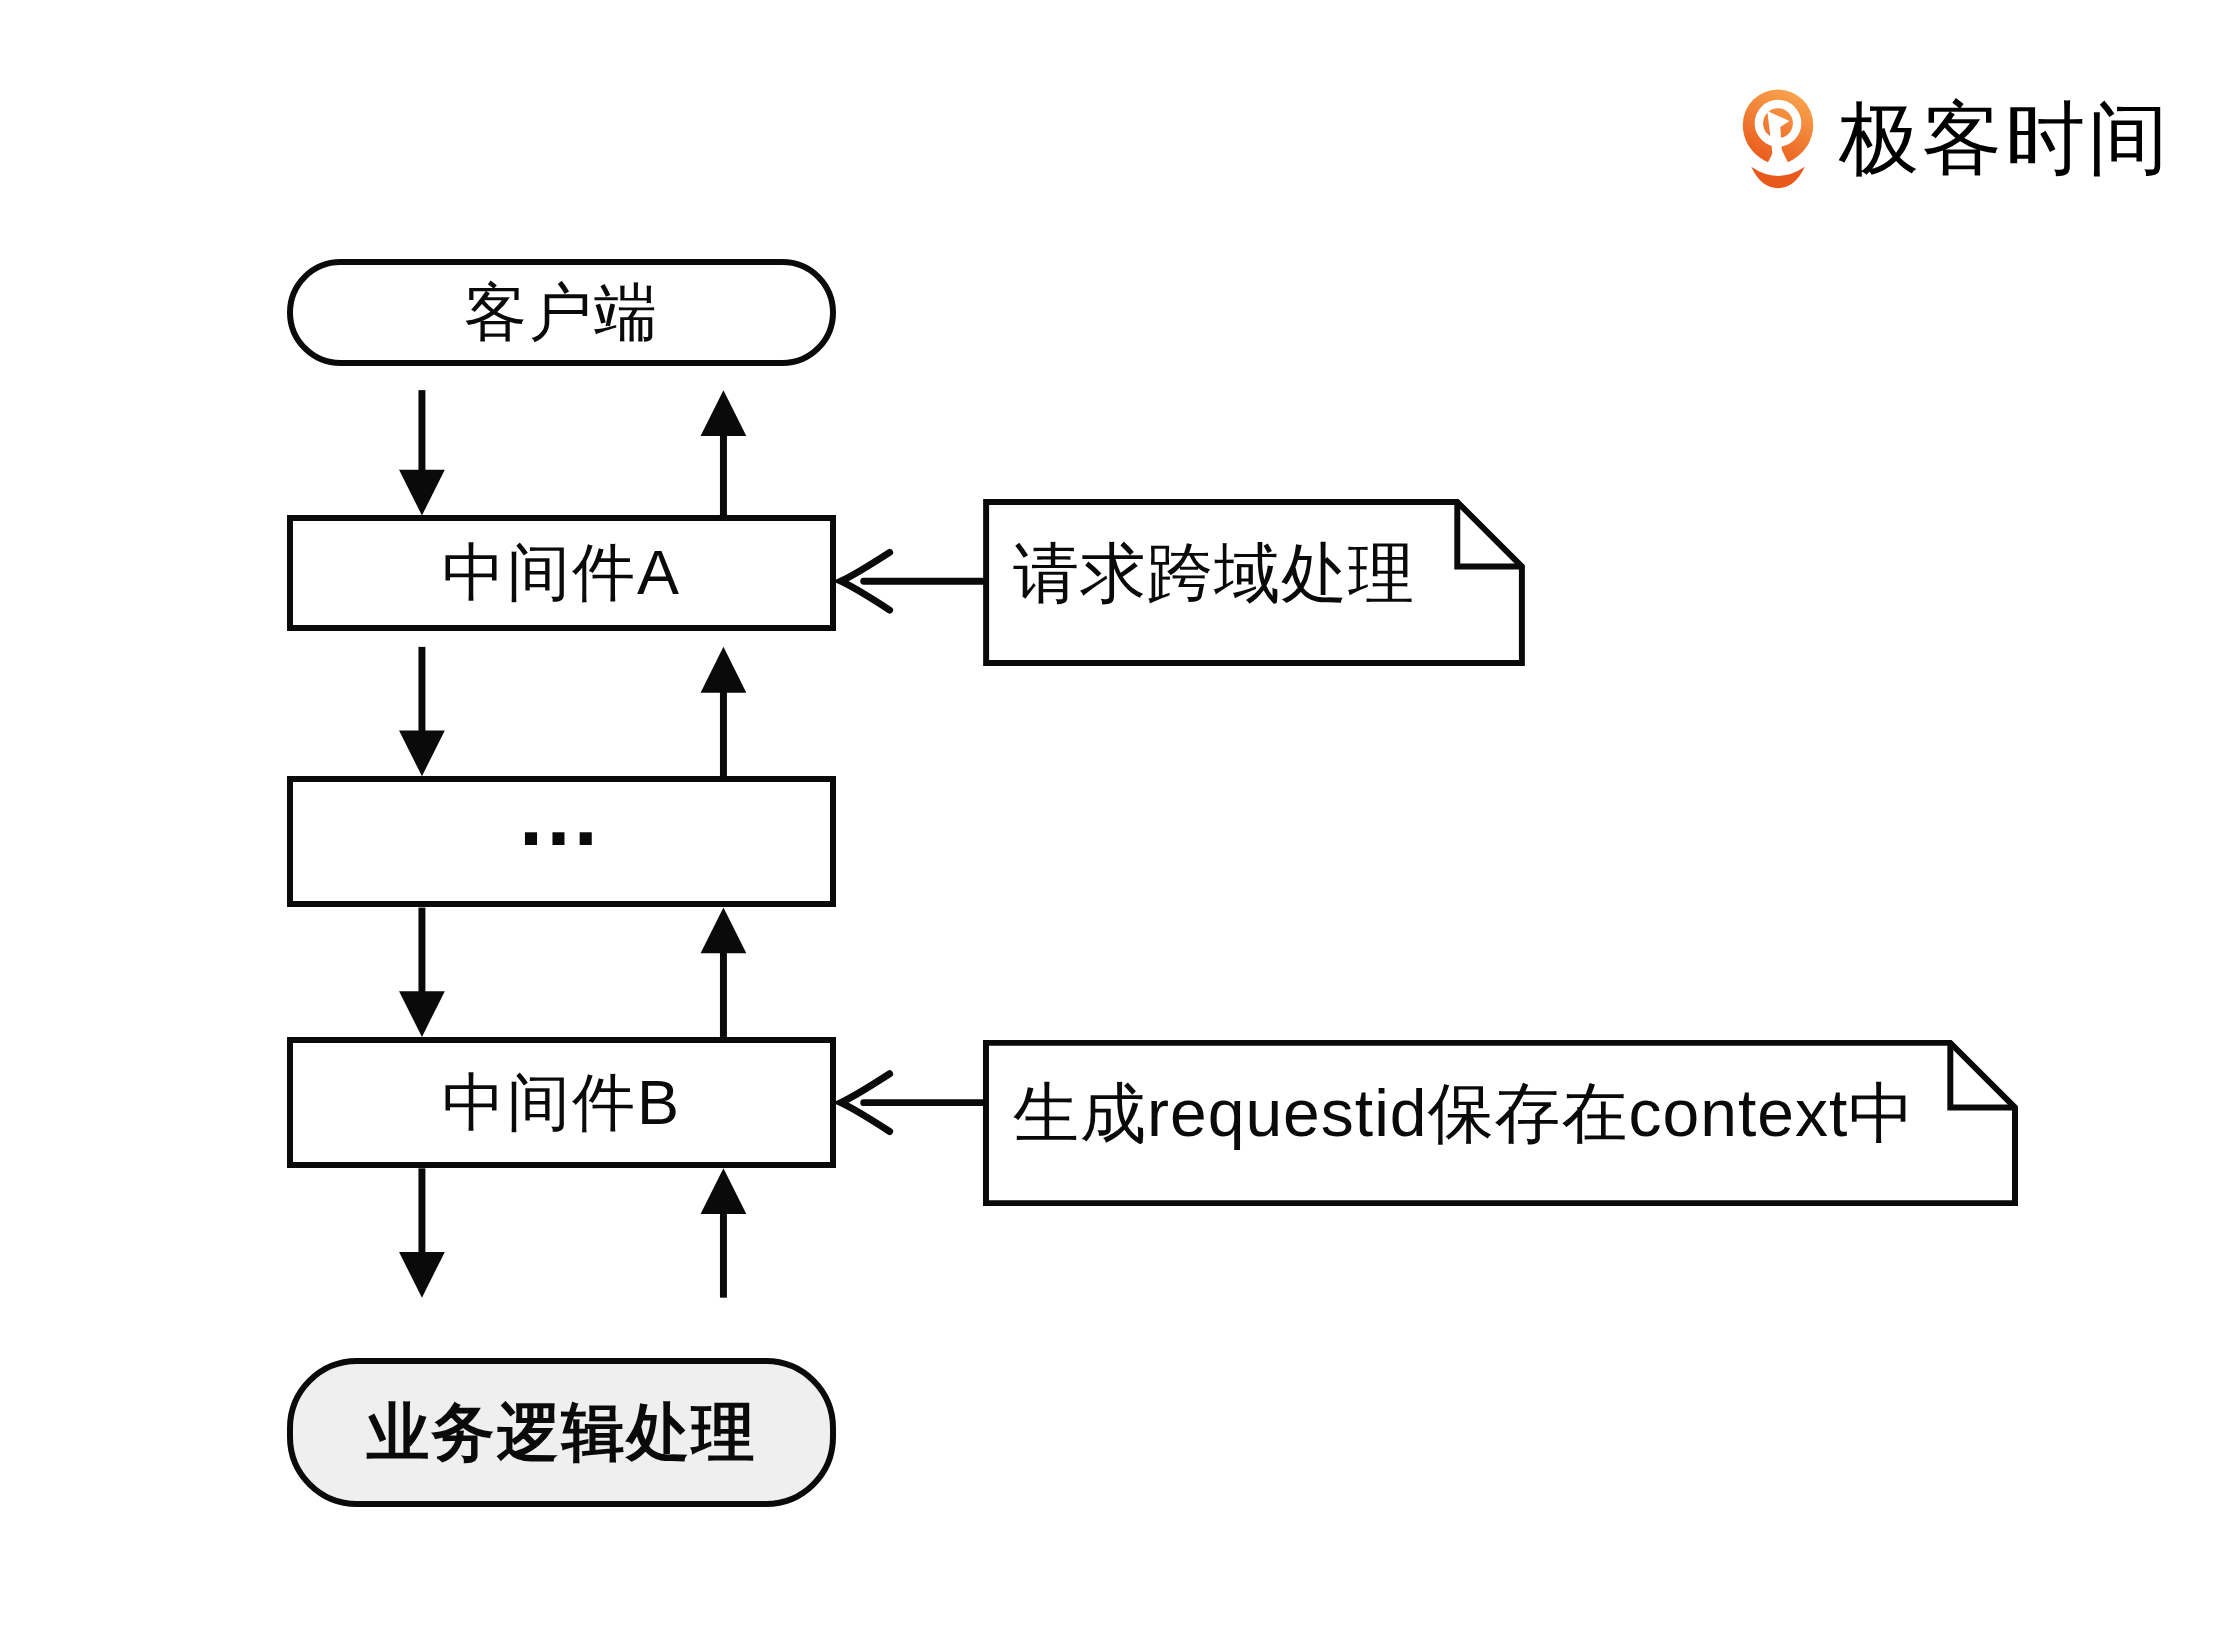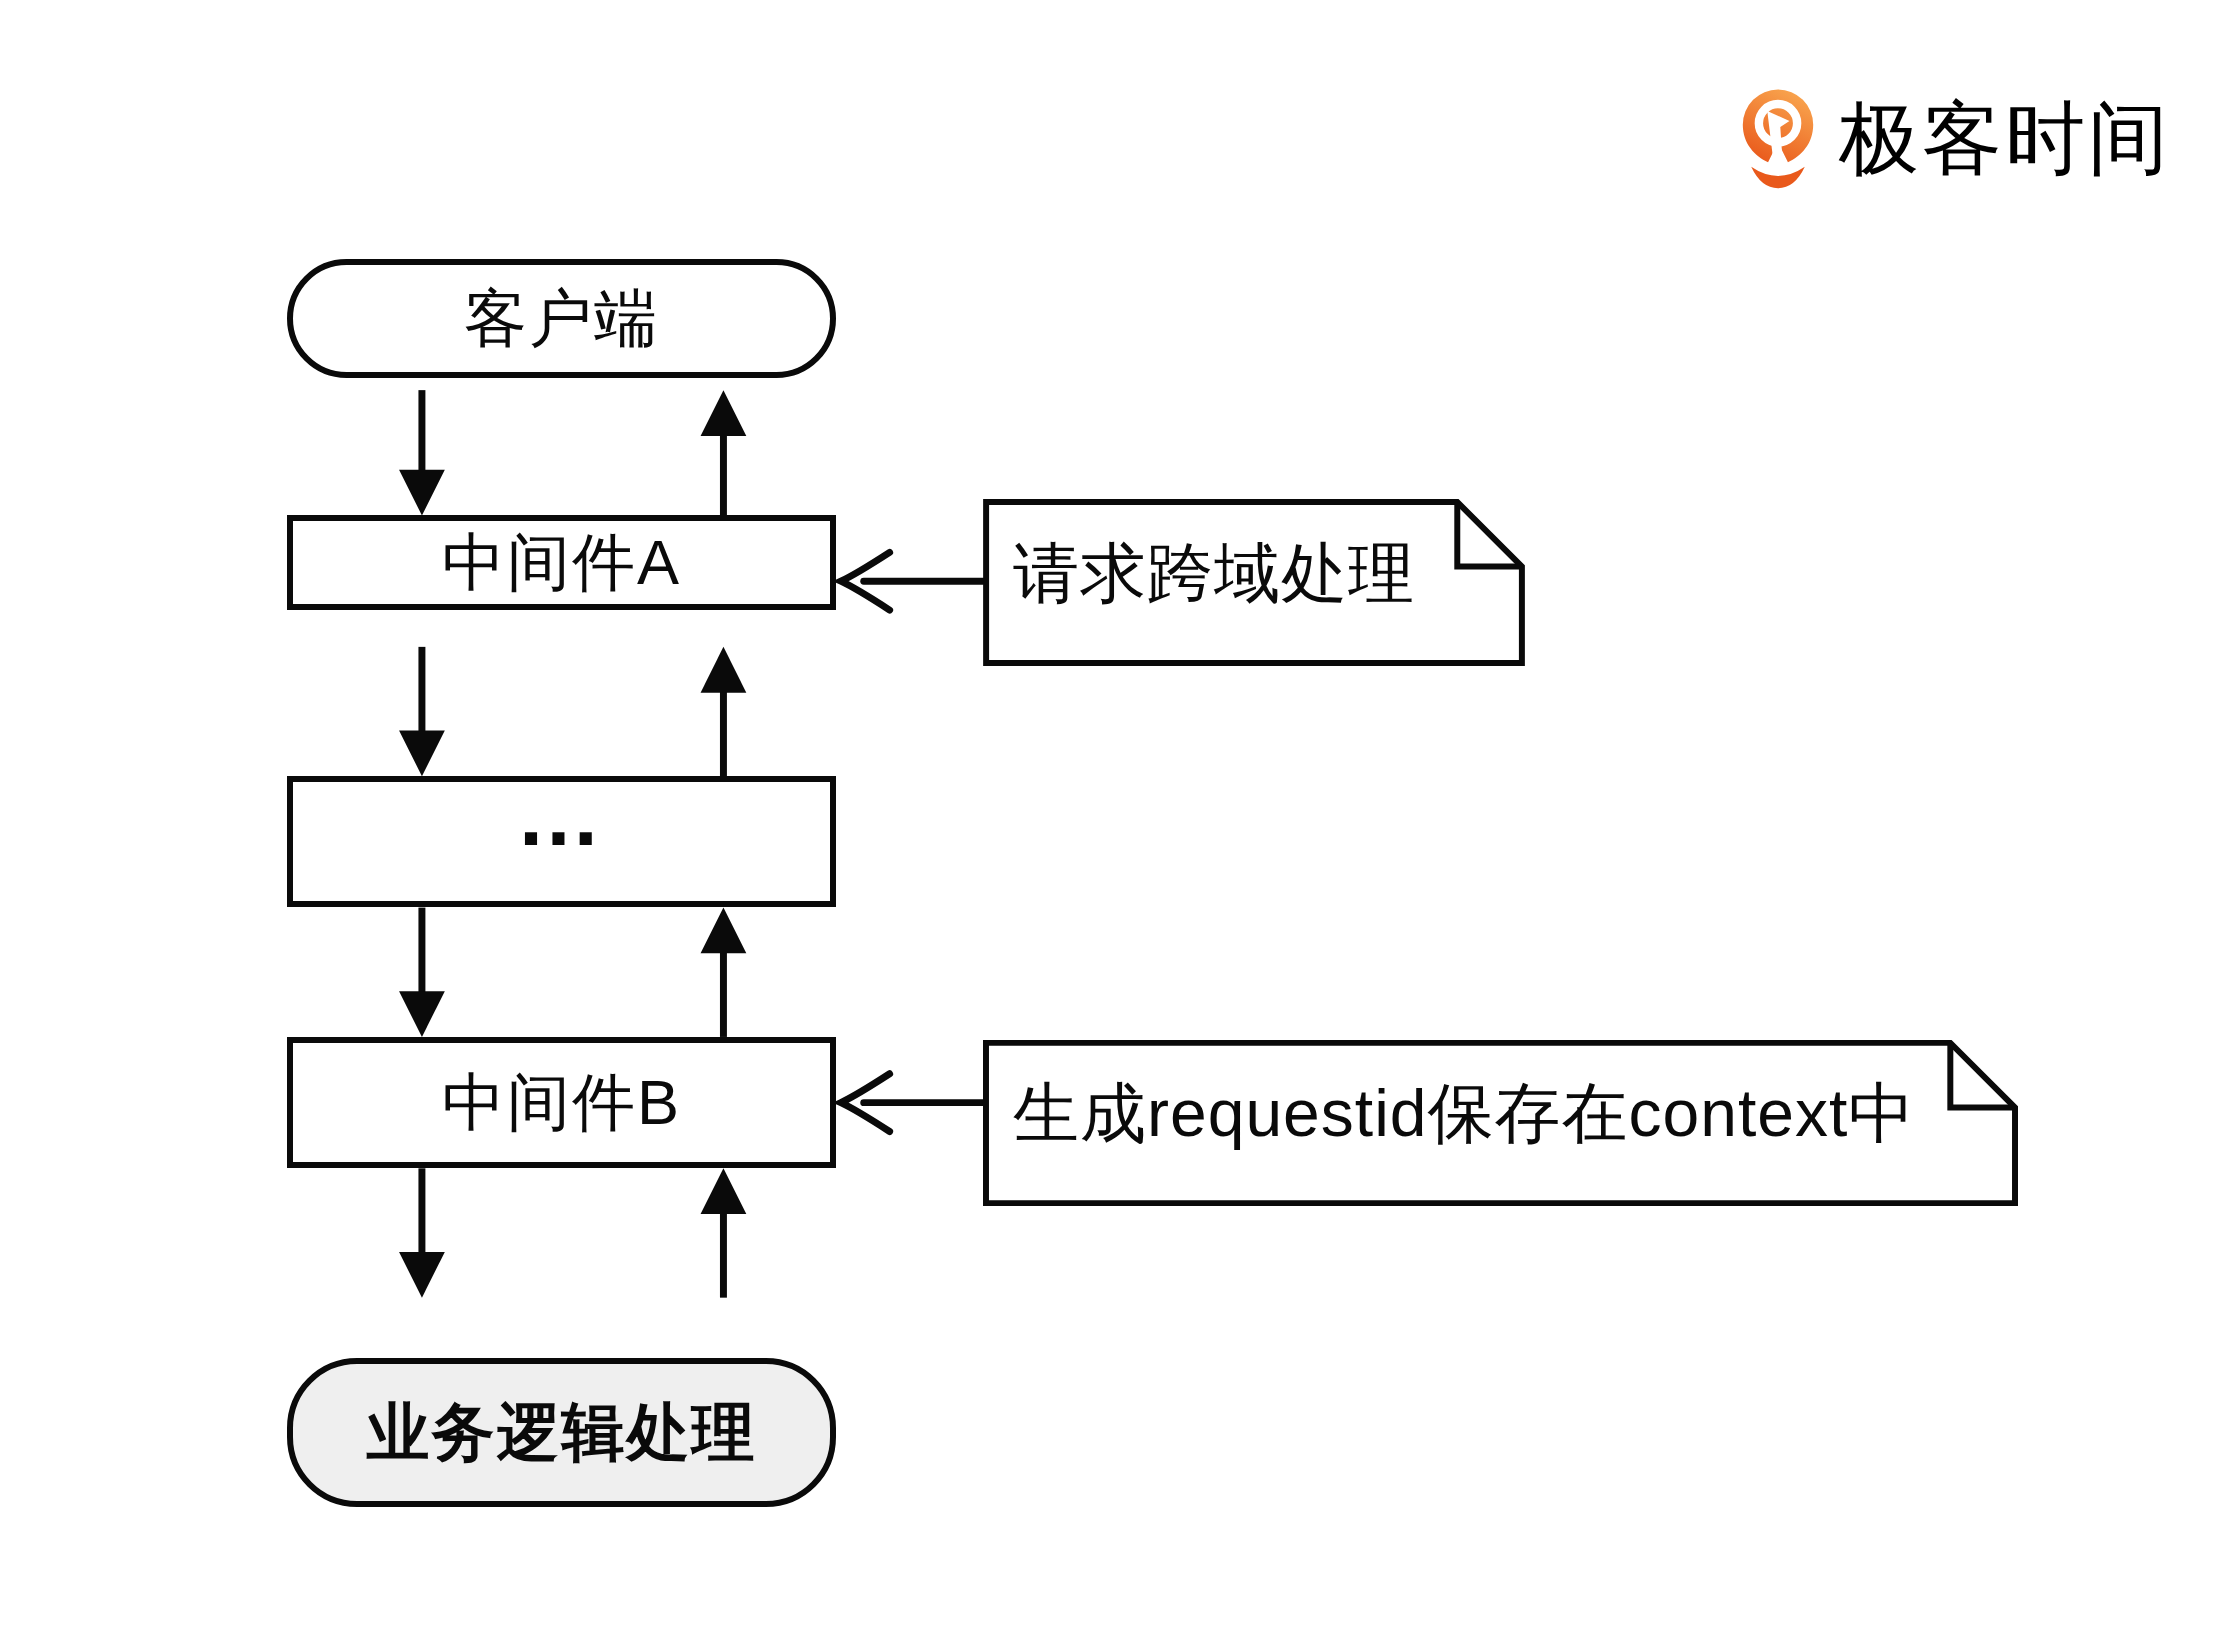--- a/index.html
+++ b/index.html
@@ -26,22 +26,22 @@
     border: 6px solid #0a0a0a;
     background: #ffffff;
     display: flex;
     align-items: center;
     justify-content: center;
     font-size: 63px;
     letter-spacing: 2px;
     color: #0a0a0a;
   }
   .node.stadium { border-radius: 70px; }
-  .node-client        { top: 259px;  height: 119px; }
-  .node-middleware-a  { top: 515px;  height: 95px; }
+  .node-client        { top: 259px;  height: 107px; }
+  .node-middleware-a  { top: 515px;  height: 116px; }
   .node-dots          { top: 776px;  height: 131px; }
   .node-middleware-b  { top: 1037px; height: 131px; }
   .node-business      { top: 1358px; height: 149px; background: #efefef; font-weight: bold; }
   .dots-text {
     font-size: 86px;
     font-weight: 700;
     letter-spacing: 6px;
     transform: translateY(-26%);
   }
   .note {

